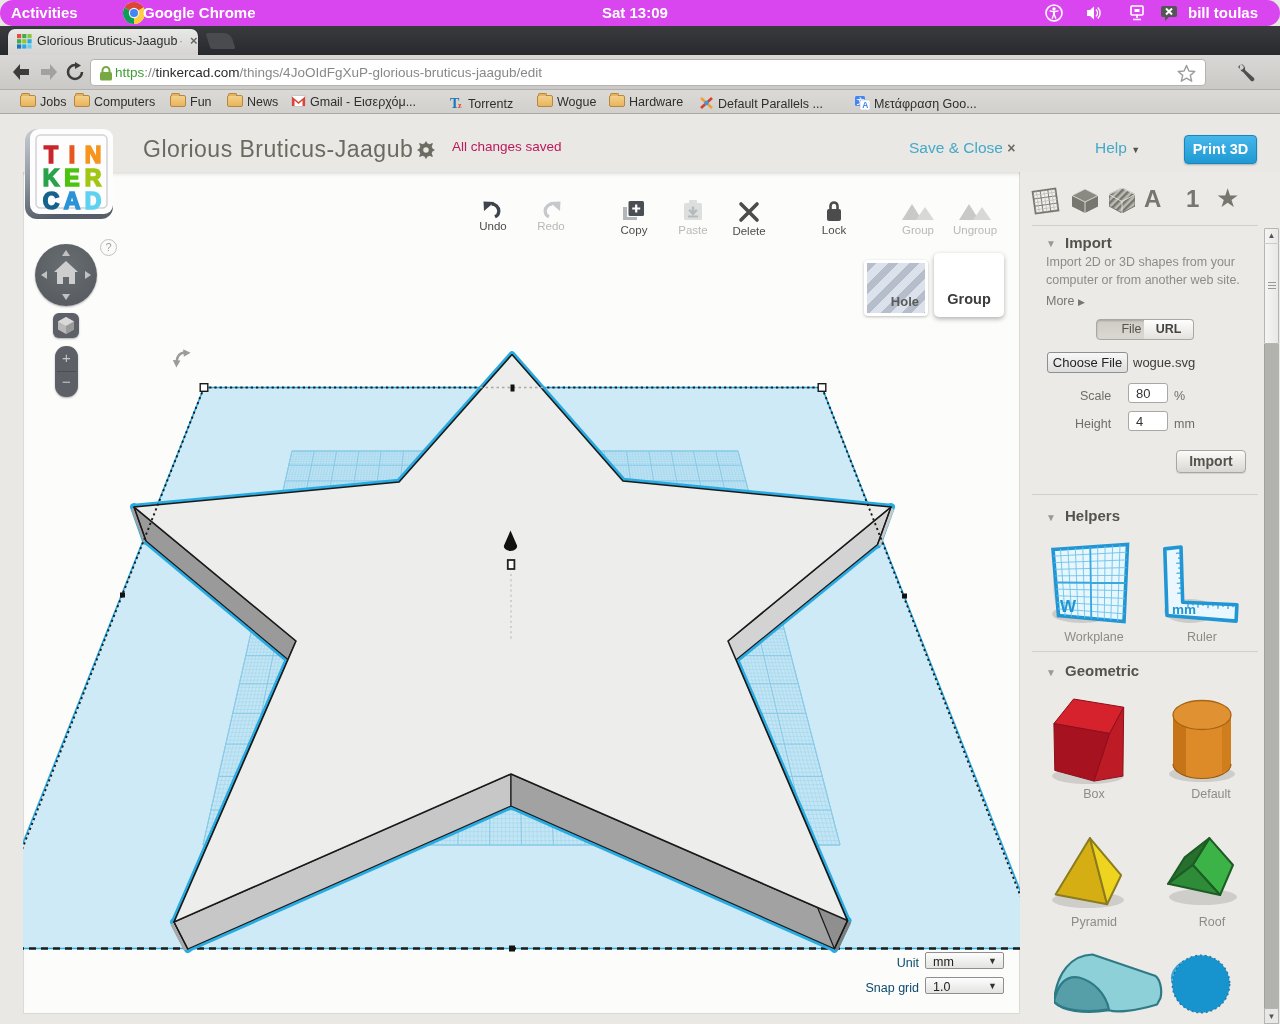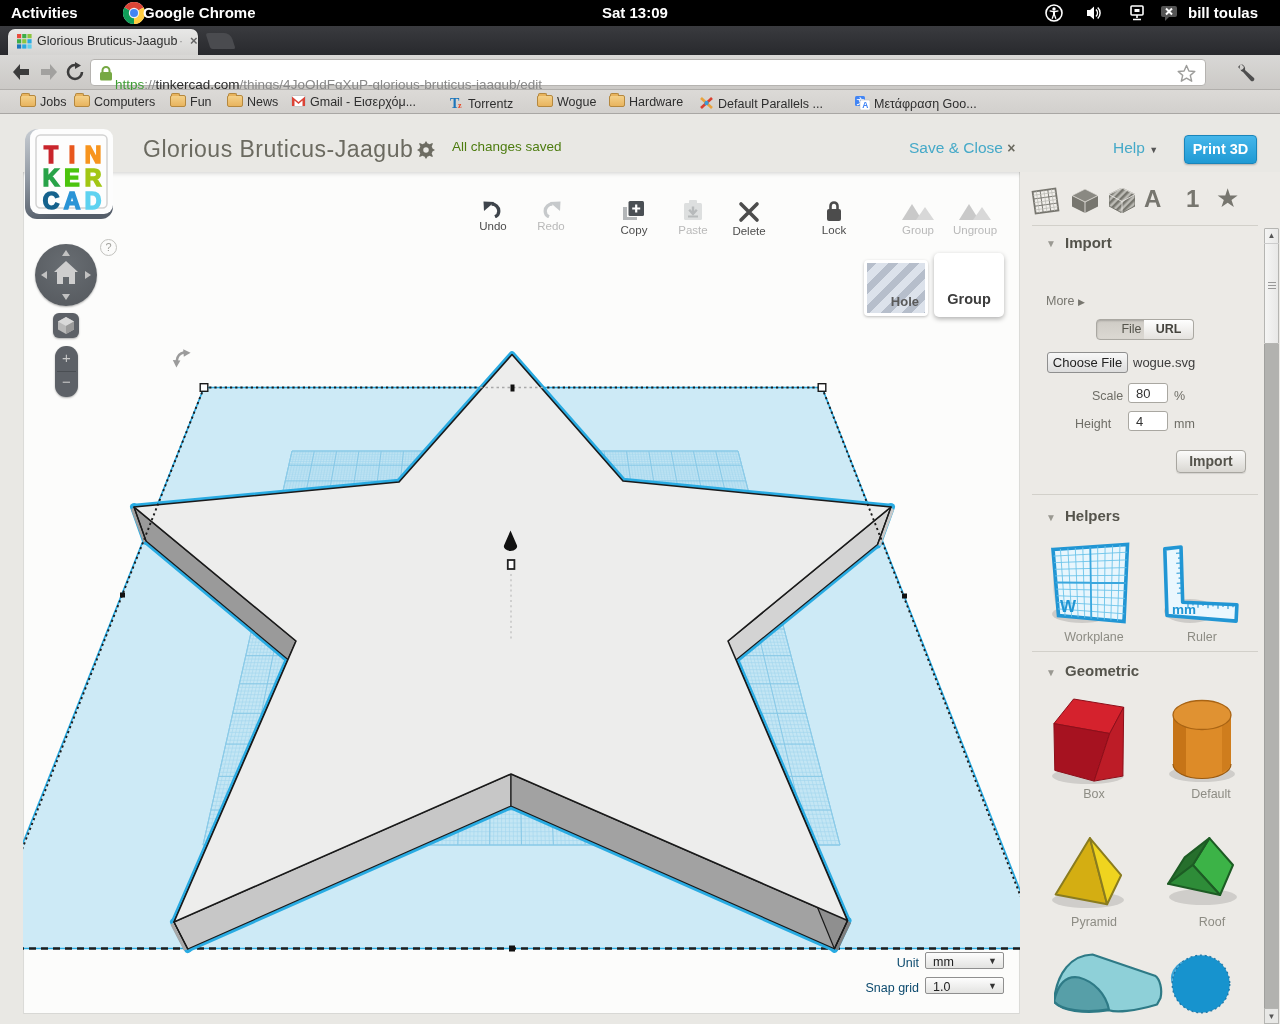--- a/index.html
+++ b/index.html
@@ -1,50 +1,50 @@
 <!DOCTYPE html>
 <html><head>
 <meta charset="utf-8">
 <style>
 * { margin:0; padding:0; box-sizing:border-box; }
 html,body { width:1280px; height:1024px; overflow:hidden; }
 body { font-family:"Liberation Sans", sans-serif; position:relative; background:#e9e8e4; }
 .abs { position:absolute; }
 
-#gnome { left:0; top:0; width:1280px; height:26px; background:#000000; color:#fff; }
+#gnome { left:0; top:0; width:1280px; height:26px; background:#d946ef; color:#fff;border-radius:13px; }
 #gnome .act { left:11px; top:4px; font-size:15px; font-weight:bold; color:#fff; }
 #gnome .appname { left:143px; top:4px; font-size:15px; font-weight:bold; color:#fff; }
 #gnome .clock { left:602px; top:4px; font-size:15px; font-weight:bold; color:#fff; }
 #gnome .user { left:1188px; top:4px; font-size:15px; font-weight:bold; color:#fff; }
 
 #tabbar { left:0; top:26px; width:1280px; height:29px; background:linear-gradient(#3a3b3f,#28292d); }
 #tab { left:8px; top:3px; width:190px; height:26px; background:linear-gradient(#e8e8e7,#d5d4d2); border-radius:7px 7px 0 0; box-shadow:0 0 1px #111; }
 #tab .fav { left:9px; top:5px; width:15px; height:15px; }
 #tab .title { left:29px; top:5px; font-size:12.5px; color:#2d2d2d; white-space:nowrap; }
 #tab .dot { left:171px; top:5px; font-size:12px; color:#8a8a8a; }
 #tab .x { left:182px; top:4px; font-size:13px; color:#666; font-weight:bold; }
 #newtab { left:208px; top:7px; width:25px; height:16px; background:#4a4b4f; border-radius:3px 6px 2px 2px; transform:skewX(18deg); }
 
 #ctoolbar { left:0; top:55px; width:1280px; height:35px; background:linear-gradient(#d9d8d6,#cbc9c6); border-bottom:1px solid #b1afac; }
 #urlfield { left:90px; top:4px; width:1116px; height:27px; background:#fff; border:1px solid #b5b3b0; border-radius:4px; }
-#urltext { left:24px; top:5px; font-size:13.5px; color:#888; white-space:nowrap;margin-top:12px; }
+#urltext { left:24px; top:5px; font-size:13.5px; color:#888; white-space:nowrap; }
 #urltext b { color:#2b2b2b; font-weight:normal; }
 #urltext .https { color:#3f9c35; }
 
 #bmbar { left:0; top:90px; width:1280px; height:24px; background:linear-gradient(#dcdad7,#d2d0cd); border-bottom:1px solid #a9a7a4; font-size:12.5px; color:#2e2e2e; }
 .bm { position:absolute; top:4px; white-space:nowrap; }
 .folder { display:inline-block; width:16px; height:12px; background:linear-gradient(#f4d088,#e8b45e); border:1px solid #b5883e; border-radius:2px; position:relative; top:1px; margin-right:4px; }
 .folder:before { content:""; position:absolute; left:0px; top:-3px; width:7px; height:2px; background:#e8b45e; border:1px solid #b5883e; border-bottom:none; border-radius:2px 2px 0 0; }
 
 #tkheader { left:0; top:114px; width:1280px; height:58px; background:#e9e8e4; }
 #tktitle { left:143px; top:22px; font-size:23px; color:#6b6a60; letter-spacing:0.5px; }
-#allsaved { left:452px; top:25px; font-size:13.5px; color:#4d7c0f;text-align:right; }
+#allsaved { left:452px; top:25px; font-size:13.5px; color:#be185d;text-align:right; }
 #saveclose { left:909px; top:25px; font-size:15.5px; color:#45a9c8; }
 #saveclose .x { color:#6b6a60; font-size:14px; font-weight:bold; }
-#helplink { left:1095px; top:25px; font-size:15.5px; color:#45a9c8;margin-left:18px; }
+#helplink { left:1095px; top:25px; font-size:15.5px; color:#45a9c8; }
 #helplink .tri { color:#555; font-size:9px; }
 #print3d { left:1184px; top:135px; width:73px; height:29px; background:linear-gradient(#45b6ea,#1f9ad4); border:1px solid #1a85ba; border-radius:4px; color:#fff; font-size:14.5px; font-weight:bold; text-align:center; line-height:27px; box-shadow:0 1px 2px rgba(0,0,0,0.25); }
 
 #logo { left:23px; top:126px; width:94px; height:95px; z-index:30; }
 
 #canvas { left:23px; top:172px; width:997px; height:842px; background:#fcfcfb; box-shadow:inset 0 4px 5px -3px rgba(0,0,0,0.18), inset 1px 0 0 #dededb, inset -1px 0 0 #dededb, inset 0 -1px 0 #d8d8d5; }
 
 .tbico { position:absolute; text-align:center; font-size:11.5px; color:#4c4c4c; }
 .tbico.dis { color:#b9b9b9; }
 .tbico svg { display:block; margin:0 auto 2px; }
@@ -386,26 +386,27 @@
       <path d="M13 0 L26 6.5 L13 13.5 L0 6.5 Z" fill="url(#hstr)" stroke="#f1efeb" stroke-width="0.8"></path>
       <path d="M13 13.5 L13 25" stroke="#f1efeb" stroke-width="0.8"></path>
     </svg>
   <div class="abs" style="left:124px;top:13px;font-size:24px;font-weight:bold;color:#77766f">A</div>
   <div class="abs" style="left:166px;top:13px;font-size:24px;font-weight:bold;color:#77766f">1</div>
   <div class="abs" style="left:196px;top:11px;font-size:26px;color:#77766f">★</div>
   <div class="divider" style="top:53px"></div>
 
   <div class="sectri" style="left:26px;top:66px">▼</div>
   <div class="sechead" style="left:45px;top:62px">Import</div>
+  <div class="ptext" style="left:26px;top:81px">Import 2D or 3D shapes from your<br>computer or from another web site.</div>
   <div class="ptext" style="left:26px;top:120px;color:#77766f">More <span style="font-size:9px">▶</span></div>
   <div id="filebtn">File</div>
     <div id="urlbtn">URL</div>
   <div id="choosefile">Choose File</div>
   <div class="abs" style="left:113px;top:183px;font-size:13px;color:#3c3c3c">wogue.svg</div>
-  <div class="ptext" style="left:72px;top:215px;color:#6e6d66">Scale</div>
+  <div class="ptext" style="left:60px;top:215px;color:#6e6d66">Scale</div>
   <div class="inpbox" style="left:108px;top:211px">80</div>
   <div class="ptext" style="left:154px;top:215px;color:#6e6d66">%</div>
   <div class="ptext" style="left:55px;top:243px;color:#6e6d66">Height</div>
   <div class="inpbox" style="left:108px;top:239px">4</div>
   <div class="ptext" style="left:154px;top:243px;color:#6e6d66">mm</div>
   <div id="importbtn">Import</div>
   <div class="divider" style="top:322px"></div>
 
   <div class="sectri" style="left:26px;top:340px">▼</div>
   <div class="sechead" style="left:45px;top:335px">Helpers</div>

